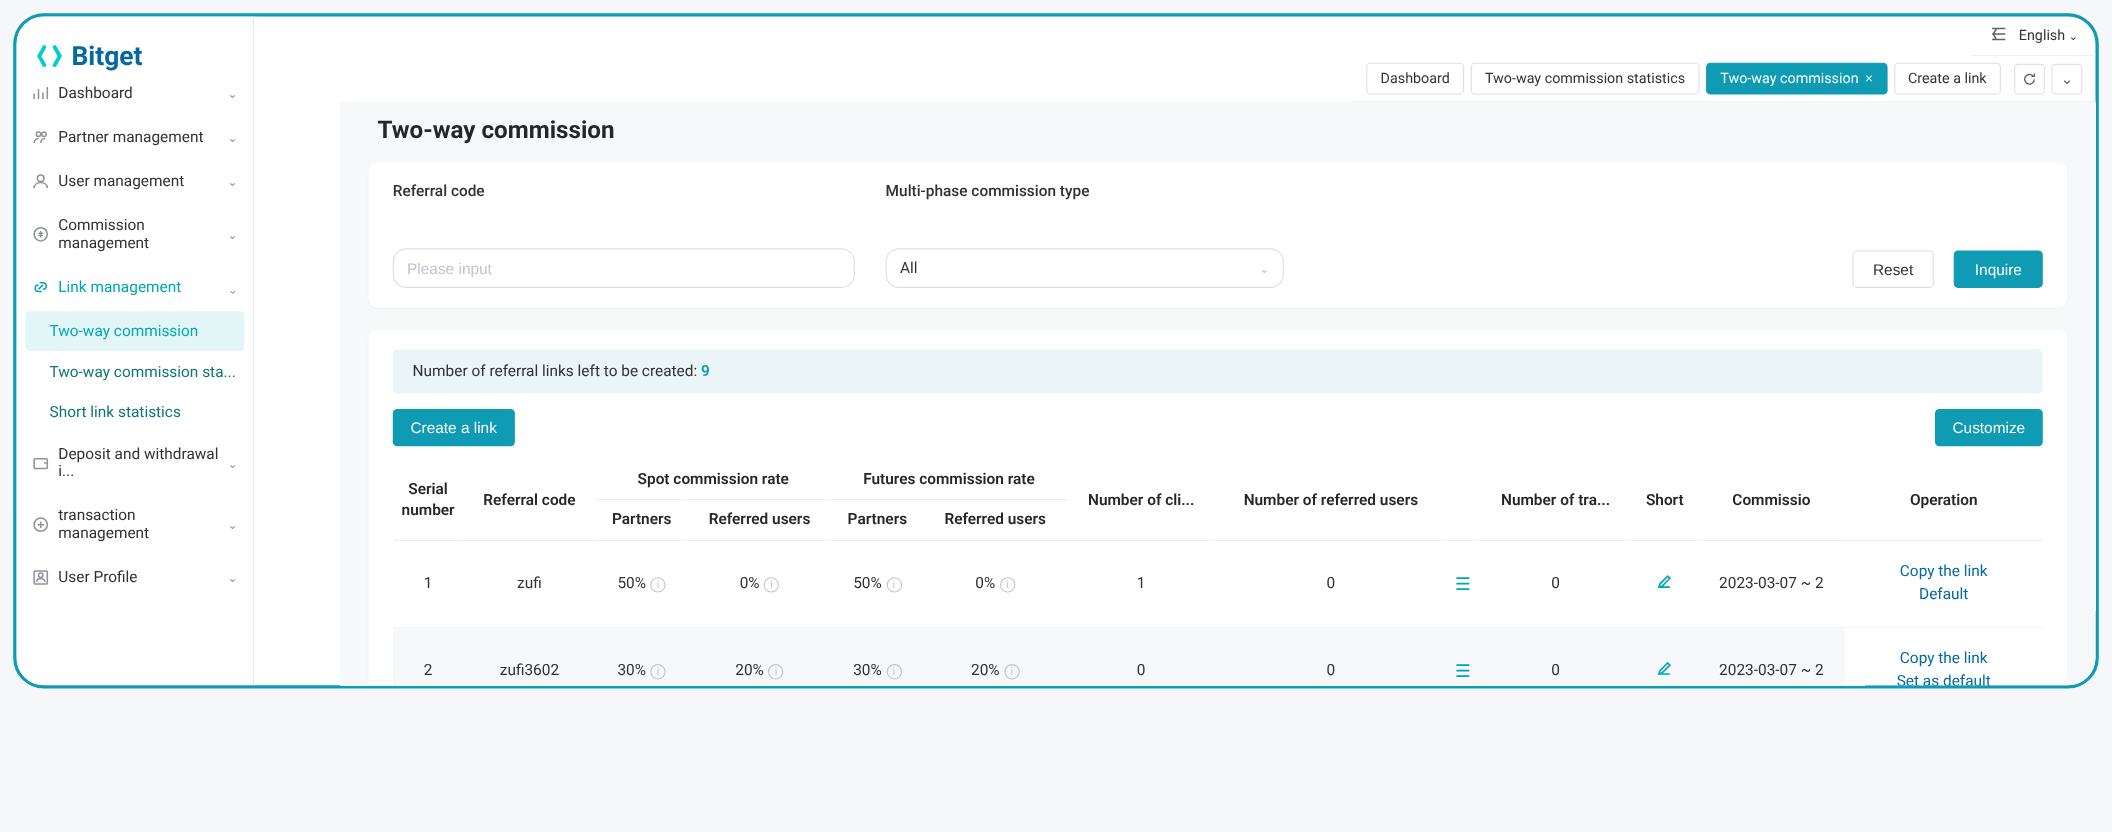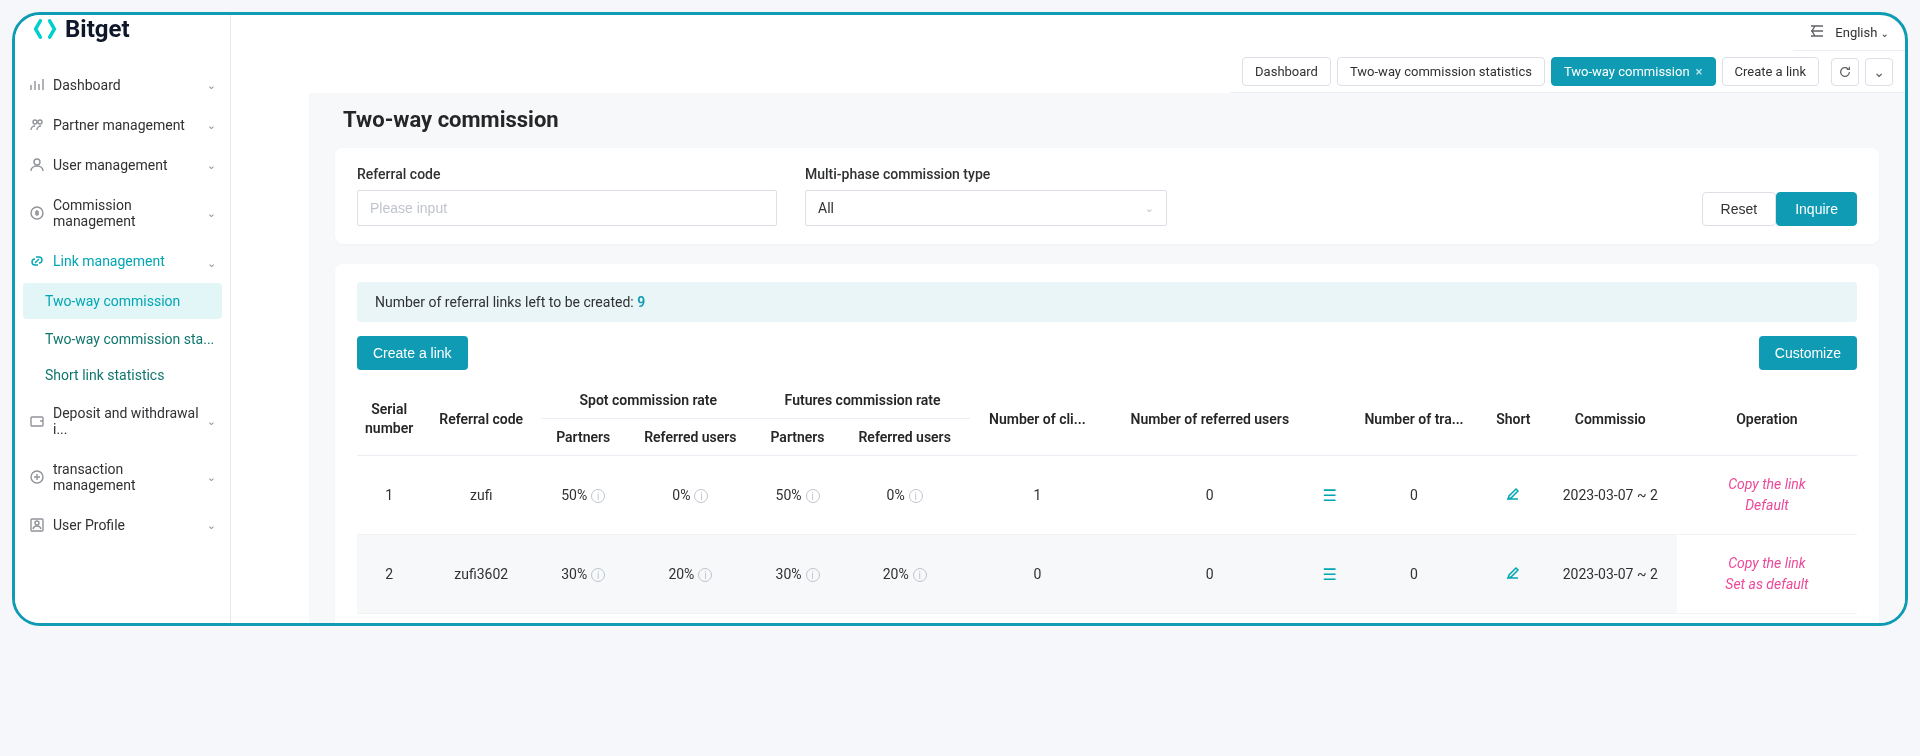--- a/index.html
+++ b/index.html
@@ -22,24 +22,24 @@
   width: 216px;
   border-right: 1px solid #e4e7ed;
   background: #fff;
   display: flex;
   flex-direction: column;
   flex-shrink: 0;
 }
 .logo {
   height: 50px;
   display: flex;
-  align-items: flex-start;
+  align-items: flex-end;
   padding: 0 16px;
   gap: 6px;
-  color: #0f172a;
+  color: #0369a1;
   font-weight: 700;
   font-size: 24px;
 }
 .logo svg { width: 28px; height: 28px; }
 .nav-item {
   display: flex;
   align-items: center;
   padding: 12px 14px;
   gap: 8px;
   cursor: pointer;
@@ -88,47 +88,47 @@
 .content { padding: 10px 26px 20px; overflow: auto; flex: 1; background: #f7f8fa; }
 .page-title { font-size: 22px; font-weight: 700; margin: 4px 0 16px 8px; color: #262626; }
 .panel {
   background: #fff; border-radius: 8px; padding: 18px 22px; margin-bottom: 20px;
   box-shadow: 0 1px 2px rgba(0,0,0,0.03);
 }
 .filter-row { display: flex; gap: 28px; align-items: flex-end; }
 .filter-group { display: flex; flex-direction: column; gap: 8px; }
 .filter-group label { font-size: 14px; color: #303133; font-weight: 500; }
 .text-input, .select-input {
-  height: 36px; border: 1px solid #dcdfe6; border-radius: 2px; padding: 0 12px;
-  font-size: 14px; color: #303133; background: #fff;
+  height: 36px; border: 1px solid #dcdfe6; border-radius: 12px; padding: 0 12px;
+  font-size: 14px; color: #303133; background: #fff; margin-top: 36px;
 }
 .text-input::placeholder { color: #c0c4cc; }
 .filter-group:nth-child(1) .text-input { width: 420px; }
 .filter-group:nth-child(2) .select-input { width: 362px; display: flex; align-items: center; justify-content: space-between; color: #303133; }
-.filter-actions { margin-left: auto; display: flex; gap: 0; }
+.filter-actions { margin-left: auto; display: flex; gap: 18px; }
 .btn { height: 34px; padding: 0 18px; border-radius: 4px; border: 1px solid #dcdfe6; background: #fff; cursor: pointer; font-size: 14px; color: #303133; }
 .btn-primary { background: #0f9bb3; border-color: #0f9bb3; color: #fff; }
 .info-banner { background: #e9f5f7; padding: 12px 18px; border-radius: 4px; margin-bottom: 14px; color: #303133; }
 .info-banner .count { color: #0f9bb3; font-weight: 600; }
 .btn-small { height: 34px; padding: 0 16px; border-radius: 4px; background: #0f9bb3; color: #fff; border: none; cursor: pointer; font-size: 14px; }
 .btn-small.outline { background: #0f9bb3; }
 .toolbar { display: flex; justify-content: space-between; align-items: center; margin-bottom: 12px; }
 .table-wrap { position: relative; overflow-x: auto; }
 table { border-collapse: collapse; min-width: 1500px; width: 100%; }
 thead th {
   background: #fff; font-weight: 600; color: #262626; font-size: 14px;
   padding: 10px 8px; text-align: center; border-bottom: 1px solid #ebeef5;
 }
 tbody td { padding: 18px 8px; text-align: center; color: #303133; font-size: 14px; border-bottom: 1px solid #f3f3f3; }
 tbody tr.alt { background: #f6f8f9; }
 .op-fixed {
   position: sticky; right: 0; background: #fff; box-shadow: -4px 0 8px rgba(0,0,0,0.06);
   min-width: 150px;
 }
-.op-link { color: #ec4899; cursor: pointer; display: block; line-height: 1.5; font-style: italic; }
+.op-link { color: #0369a1; cursor: pointer; display: block; line-height: 1.5; }
 .info-icon {
   display: inline-flex; width: 14px; height: 14px; border: 1px solid #c0c4cc;
   border-radius: 50%; align-items: center; justify-content: center;
   font-size: 10px; color: #c0c4cc; margin-left: 4px;
 }
 .list-icon { color: #00a7b3; font-size: 16px; cursor: pointer; }
 .edit-icon { color: #00a7b3; cursor: pointer; }
 </style>
 </head>
 <body>

